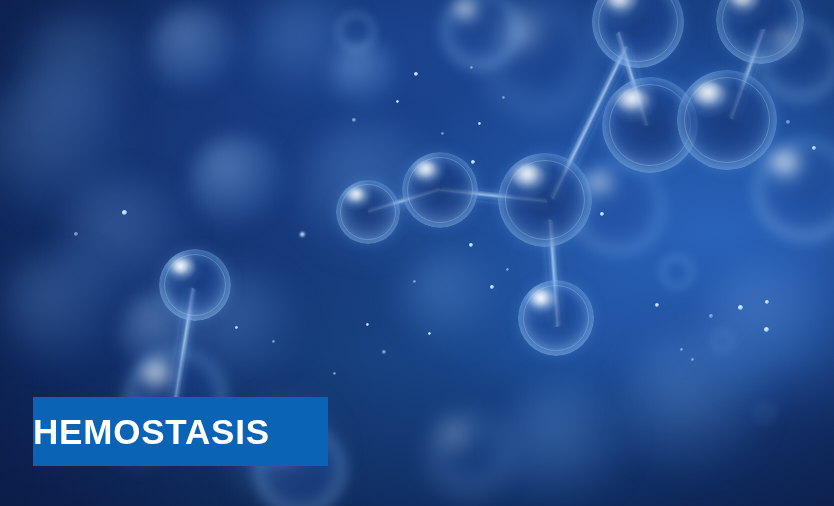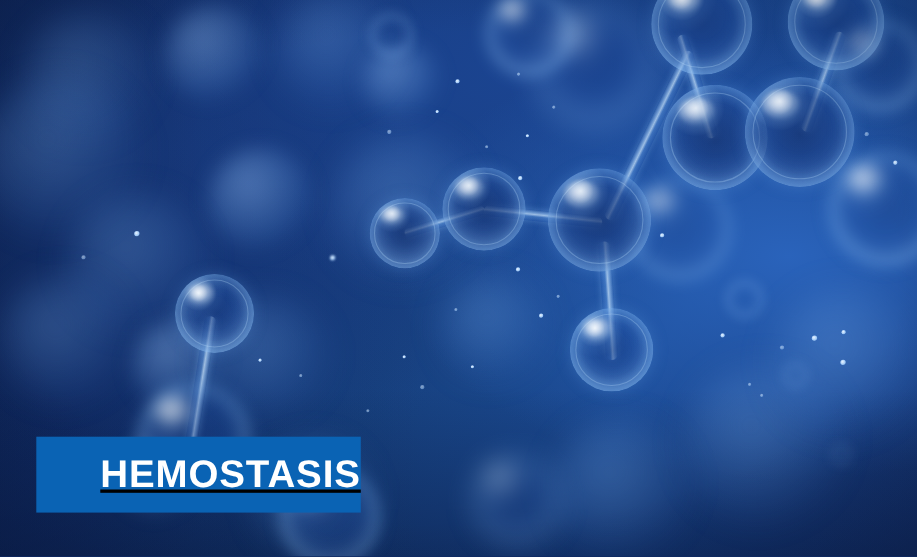--- a/index.html
+++ b/index.html
@@ -132,22 +132,21 @@
 
   
   #label-banner {
     position: absolute;
     left: 33px;
     top: 397px;
     width: 295px;
     height: 69px;
     display: flex;
     align-items: center;
-    justify-content: flex-end;
-    text-decoration: underline;
+    justify-content: flex-start;
   }
   #label-text {
     color: #ffffff;
     font-family: "Liberation Sans", sans-serif;
     font-size: 35px;
     font-weight: bold;
     letter-spacing: 0.8px;
     line-height: 1;
     white-space: nowrap;
     text-transform: uppercase;

